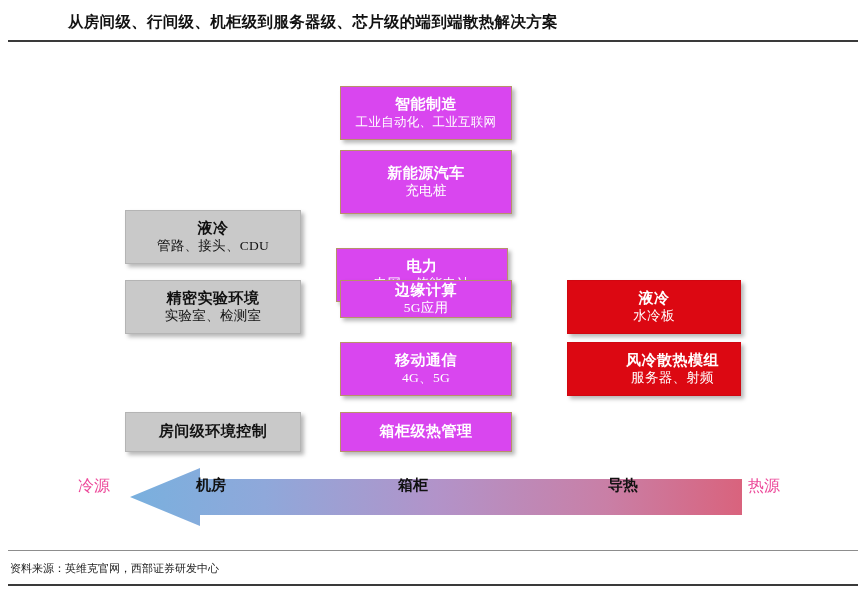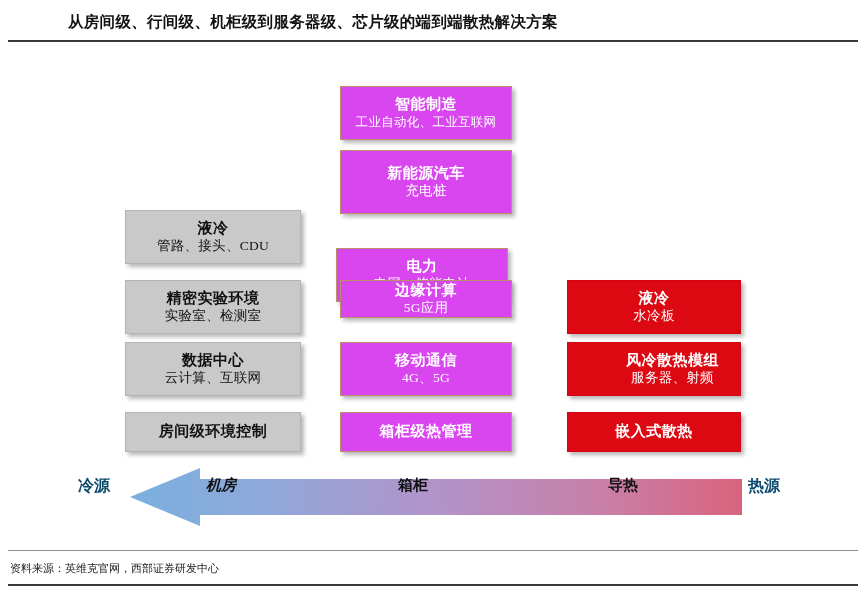--- a/index.html
+++ b/index.html
@@ -97,22 +97,22 @@
   .axis-label {
     position: absolute;
     font-size: 15px;
     font-weight: bold;
     color: #111111;
     white-space: nowrap;
   }
   .axis-endcap {
     position: absolute;
     font-size: 16px;
-    font-weight: bold;
-    color: #0c4a6e;
+    font-weight: normal;
+    color: #ec4899;
     white-space: nowrap;
   }
 
   
   #footer-rule-top {
     position: absolute;
     left: 8px;
     top: 550px;
     width: 850px;
     height: 0;
@@ -146,24 +146,20 @@
   <div class="box gray" style="left:125px; top:162px; width:176px; height:54px;">
     <span class="ttl">液冷</span>
     <span class="sub">管路、接头、CDU</span>
   </div>
 
   <div class="box gray" style="left:125px; top:232px; width:176px; height:54px;">
     <span class="ttl">精密实验环境</span>
     <span class="sub">实验室、检测室</span>
   </div>
 
-  <div class="box gray" style="left:125px; top:294px; width:176px; height:54px;">
-    <span class="ttl">数据中心</span>
-    <span class="sub">云计算、互联网</span>
-  </div>
 
   <div class="box gray single" style="left:125px; top:364px; width:176px; height:40px;">
     <span class="ttl">房间级环境控制</span>
   </div>
 
   <div class="box tan" style="left:340px; top:38px; width:172px; height:54px;">
     <span class="ttl">智能制造</span>
     <span class="sub" style="font-size:12.5px;">工业自动化、工业互联网</span>
   </div>
 
@@ -194,43 +190,40 @@
   <div class="box red" style="left:567px; top:232px; width:174px; height:54px;">
     <span class="ttl">液冷</span>
     <span class="sub">水冷板</span>
   </div>
 
   <div class="box red" style="left:567px; top:294px; width:174px; height:54px;padding-left:37px;">
     <span class="ttl">风冷散热模组</span>
     <span class="sub">服务器、射频</span>
   </div>
 
-  <div class="box red single" style="left:567px; top:364px; width:174px; height:40px;">
-    <span class="ttl">嵌入式散热</span>
-  </div>
 
   <div id="arrow-wrap">
     <svg id="arrow-svg" width="612" height="62" viewBox="0 0 612 62">
       <defs>
         <linearGradient id="heatGrad" x1="0" y1="0" x2="1" y2="0">
           <stop offset="0%" stop-color="#79b0de"></stop>
           <stop offset="22%" stop-color="#8fa8da"></stop>
           <stop offset="50%" stop-color="#b293c9"></stop>
           <stop offset="78%" stop-color="#c97fa6"></stop>
           <stop offset="100%" stop-color="#d9637d"></stop>
         </linearGradient>
       </defs>
       <path d="M 0 31 L 70 2 L 70 13 L 612 13 L 612 49 L 70 49 L 70 60 Z" fill="url(#heatGrad)"></path>
     </svg>
   </div>
 
   <div class="axis-endcap" style="left:78px; top:428px;">冷源</div>
   <div class="axis-endcap" style="left:748px; top:428px;">热源</div>
 
-  <div class="axis-label" style="left:206px; top:428px;font-style:italic;">机房</div>
+  <div class="axis-label" style="left:196px; top:428px;">机房</div>
   <div class="axis-label" style="left:398px; top:428px;">箱柜</div>
   <div class="axis-label" style="left:608px; top:428px;">导热</div>
 
 </div>
 
 <div id="footer-rule-top"></div>
 <div id="source-note">资料来源：英维克官网，西部证券研发中心</div>
 <div id="footer-rule-bottom"></div>
 
 </body></html>

